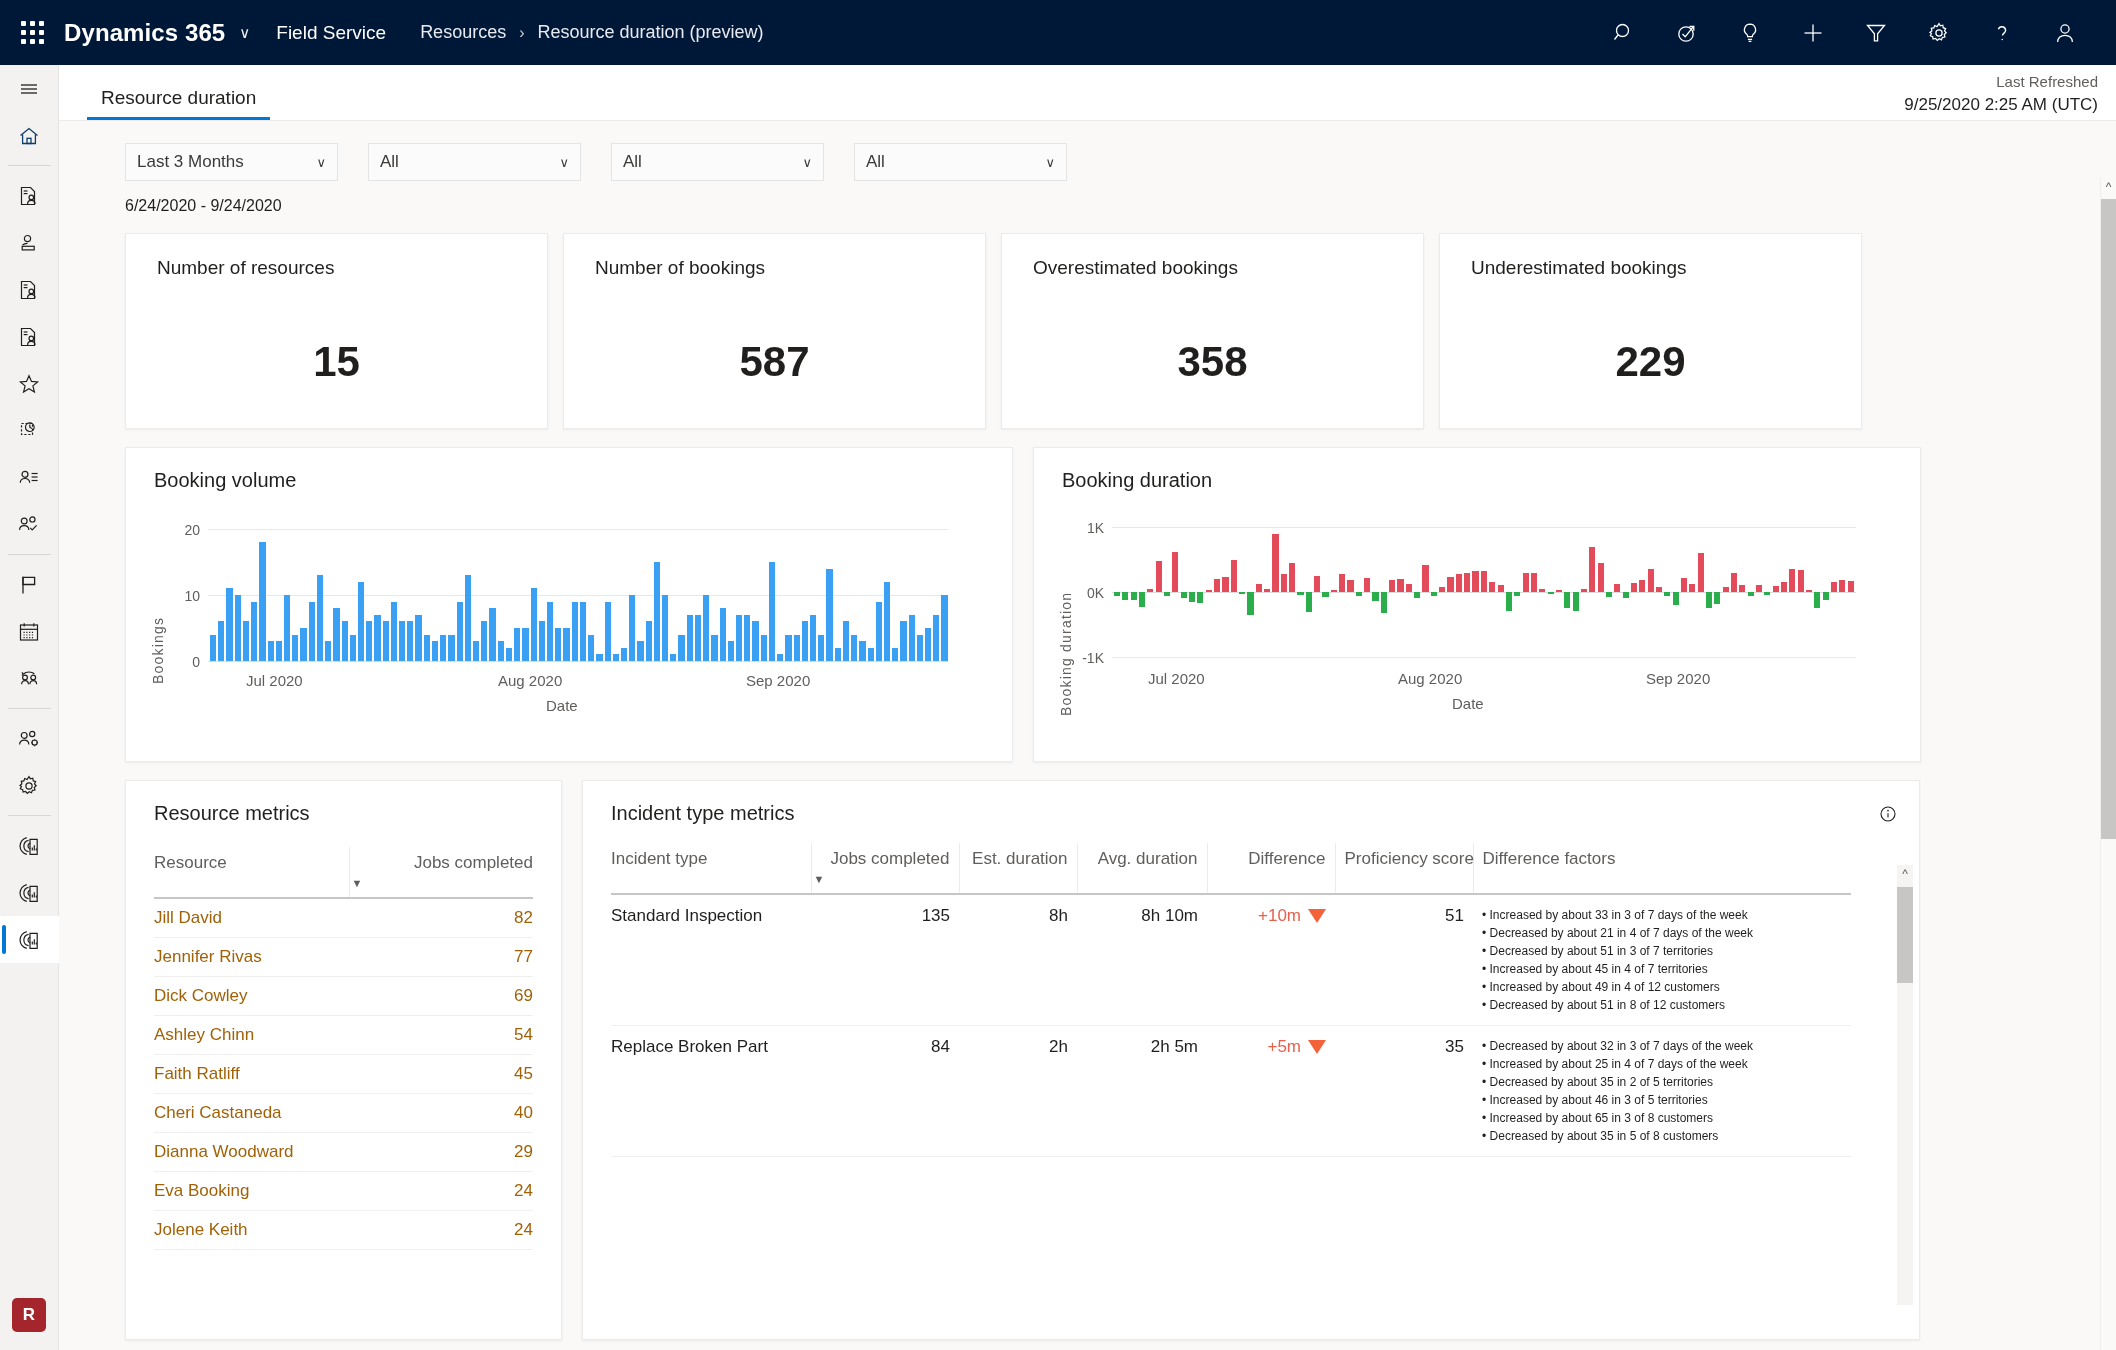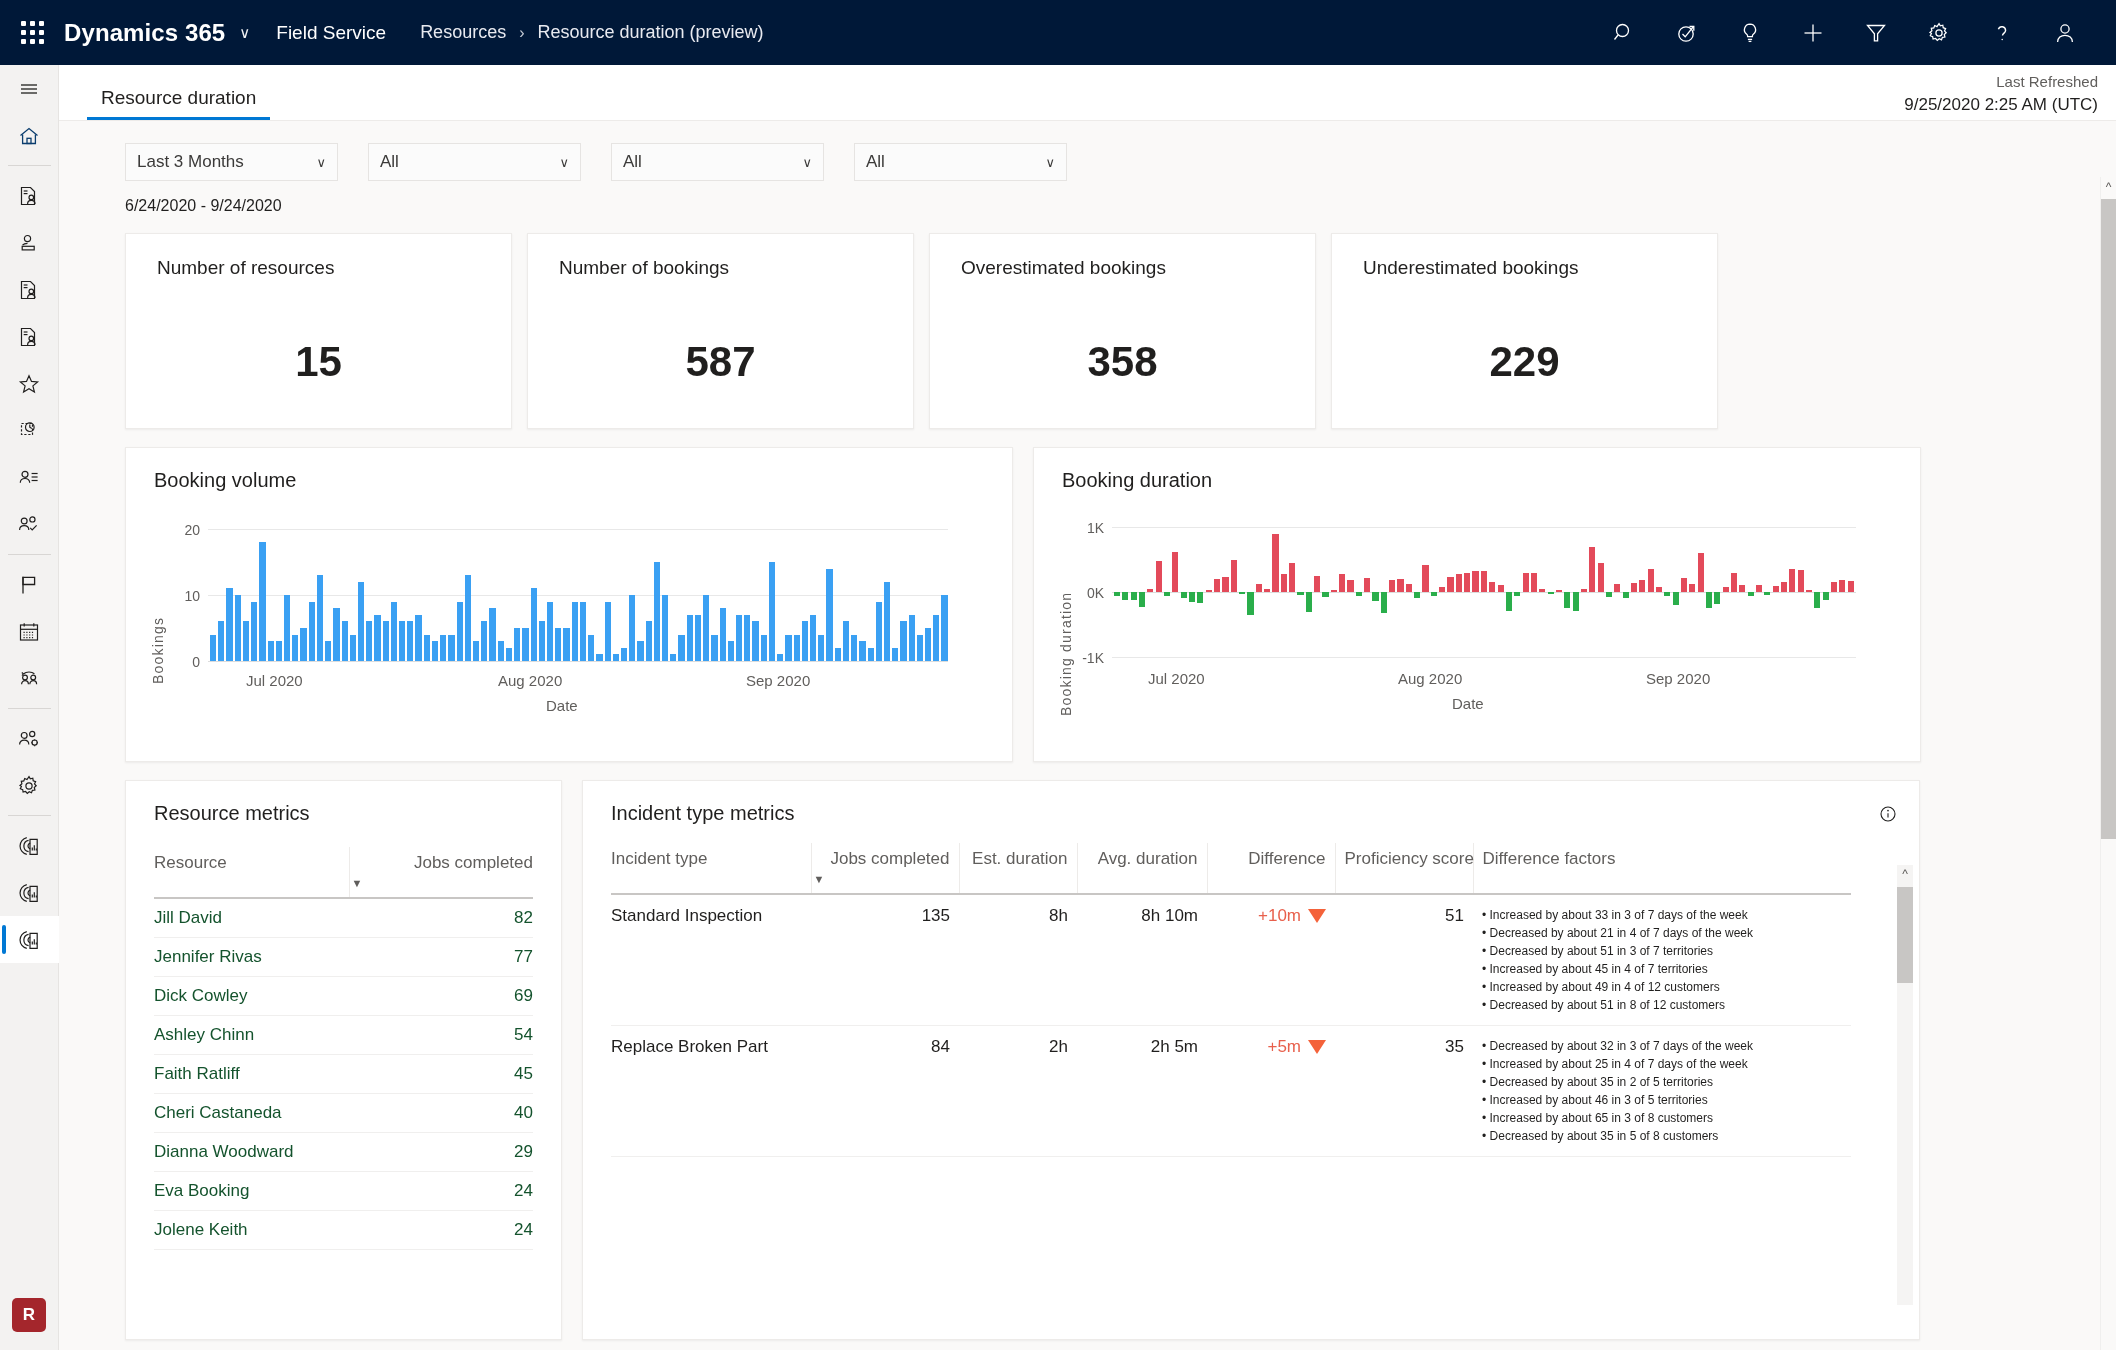--- a/index.html
+++ b/index.html
@@ -85,21 +85,21 @@
     width: 213px; height: 38px; background: #fbfbfb; border: 1px solid #e6e4e2;
     display: flex; align-items: center; padding: 0 11px; font-size: 17px; color: #3b3a39;
     cursor: pointer; justify-content: space-between;
   }
   .ddl .caret { font-size: 13px; color: #3b3a39; }
   .daterange { font-size: 16px; color: #201f1e; margin-top: 16px; }
 
   
   .kpi-row { display: flex; gap: 15px; margin-top: 18px; }
   .kpi {
-    width: 387px; height: 196px; background: #ffffff; border: 1px solid #edebe9;
+    width: 423px; height: 196px; background: #ffffff; border: 1px solid #edebe9;
     box-shadow: 0 1px 2px rgba(0,0,0,.06);
     position: relative;
   }
   .kpi-title { position: absolute; top: 23px; left: 31px; font-size: 19px; color: #201f1e; }
   .kpi-value { position: absolute; bottom: 42px; right: 0; left: 0; text-align: center; font-size: 42px; color: #201f1e; font-weight: bold; }
 
   
   .chart-row { display: flex; gap: 20px; margin-top: 18px; }
   .card {
     background: #ffffff; border: 1px solid #edebe9; box-shadow: 0 1px 2px rgba(0,0,0,.06);
@@ -133,21 +133,21 @@
   .res-table { margin: 22px 28px 0 28px; width: calc(100% - 56px); }
   .res-table th {
     font-size: 17px; color: #605e5c; font-weight: 400; text-align: left;
     padding: 6px 0 24px 0; border-bottom: 2px solid #c8c6c4; vertical-align: top;
     position: relative;
   }
   .res-table th.num { text-align: right; }
   .res-table th.col-sep { border-left: 1px solid #edebe9; padding-left: 12px; }
   .sortcaret { position: absolute; left: 2px; top: 30px; font-size: 11px; color: #605e5c; }
   .res-table td {
-    font-size: 17px; color: #14532d; padding: 9px 0; border-bottom: 1px solid #f0efee;
+    font-size: 17px; color: #a16207; padding: 9px 0; border-bottom: 1px solid #f0efee;
   }
   .res-table td.num { text-align: right; }
 
   .inc-wrap { margin: 18px 0 0 28px; width: 1258px; height: 505px; overflow: hidden; position: relative; }
   .inc-table { width: 1240px; table-layout: fixed; }
   .inc-table th {
     font-size: 17px; color: #605e5c; font-weight: 400; text-align: left;
     padding: 6px 9px 24px 9px; border-bottom: 2px solid #c8c6c4; vertical-align: top;
     border-left: 1px solid #edebe9; position: relative; white-space: nowrap;
   }

